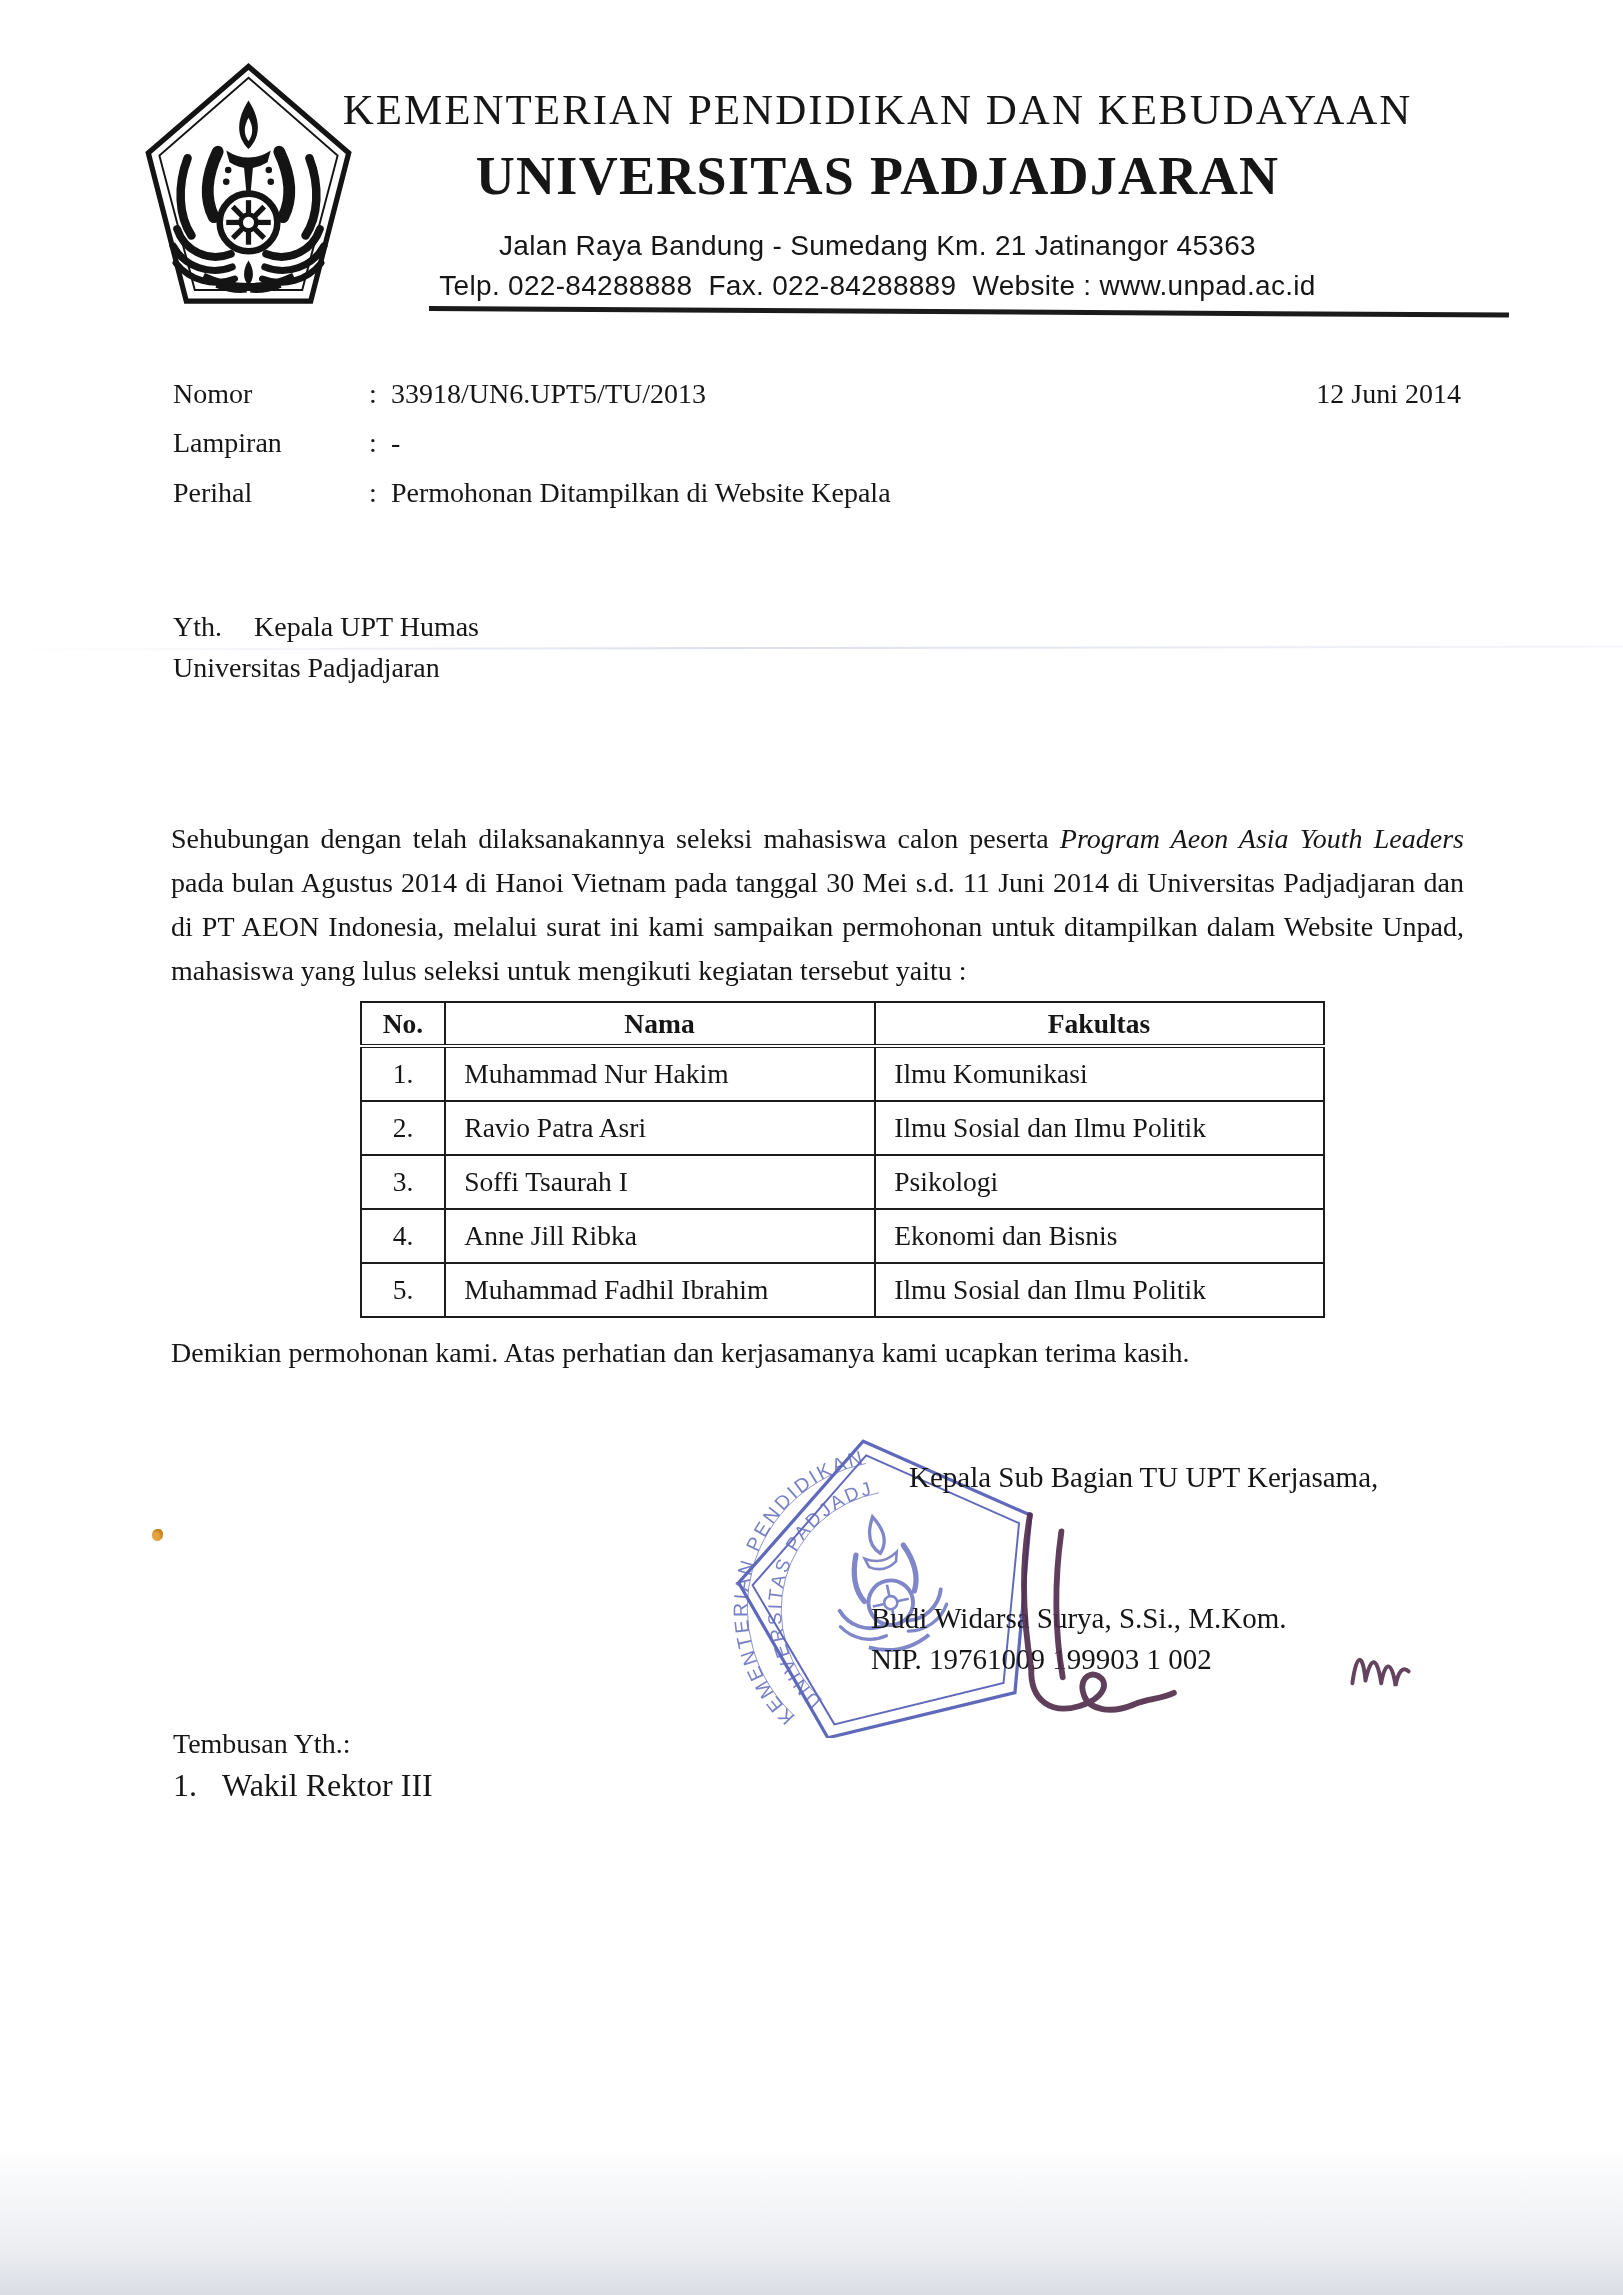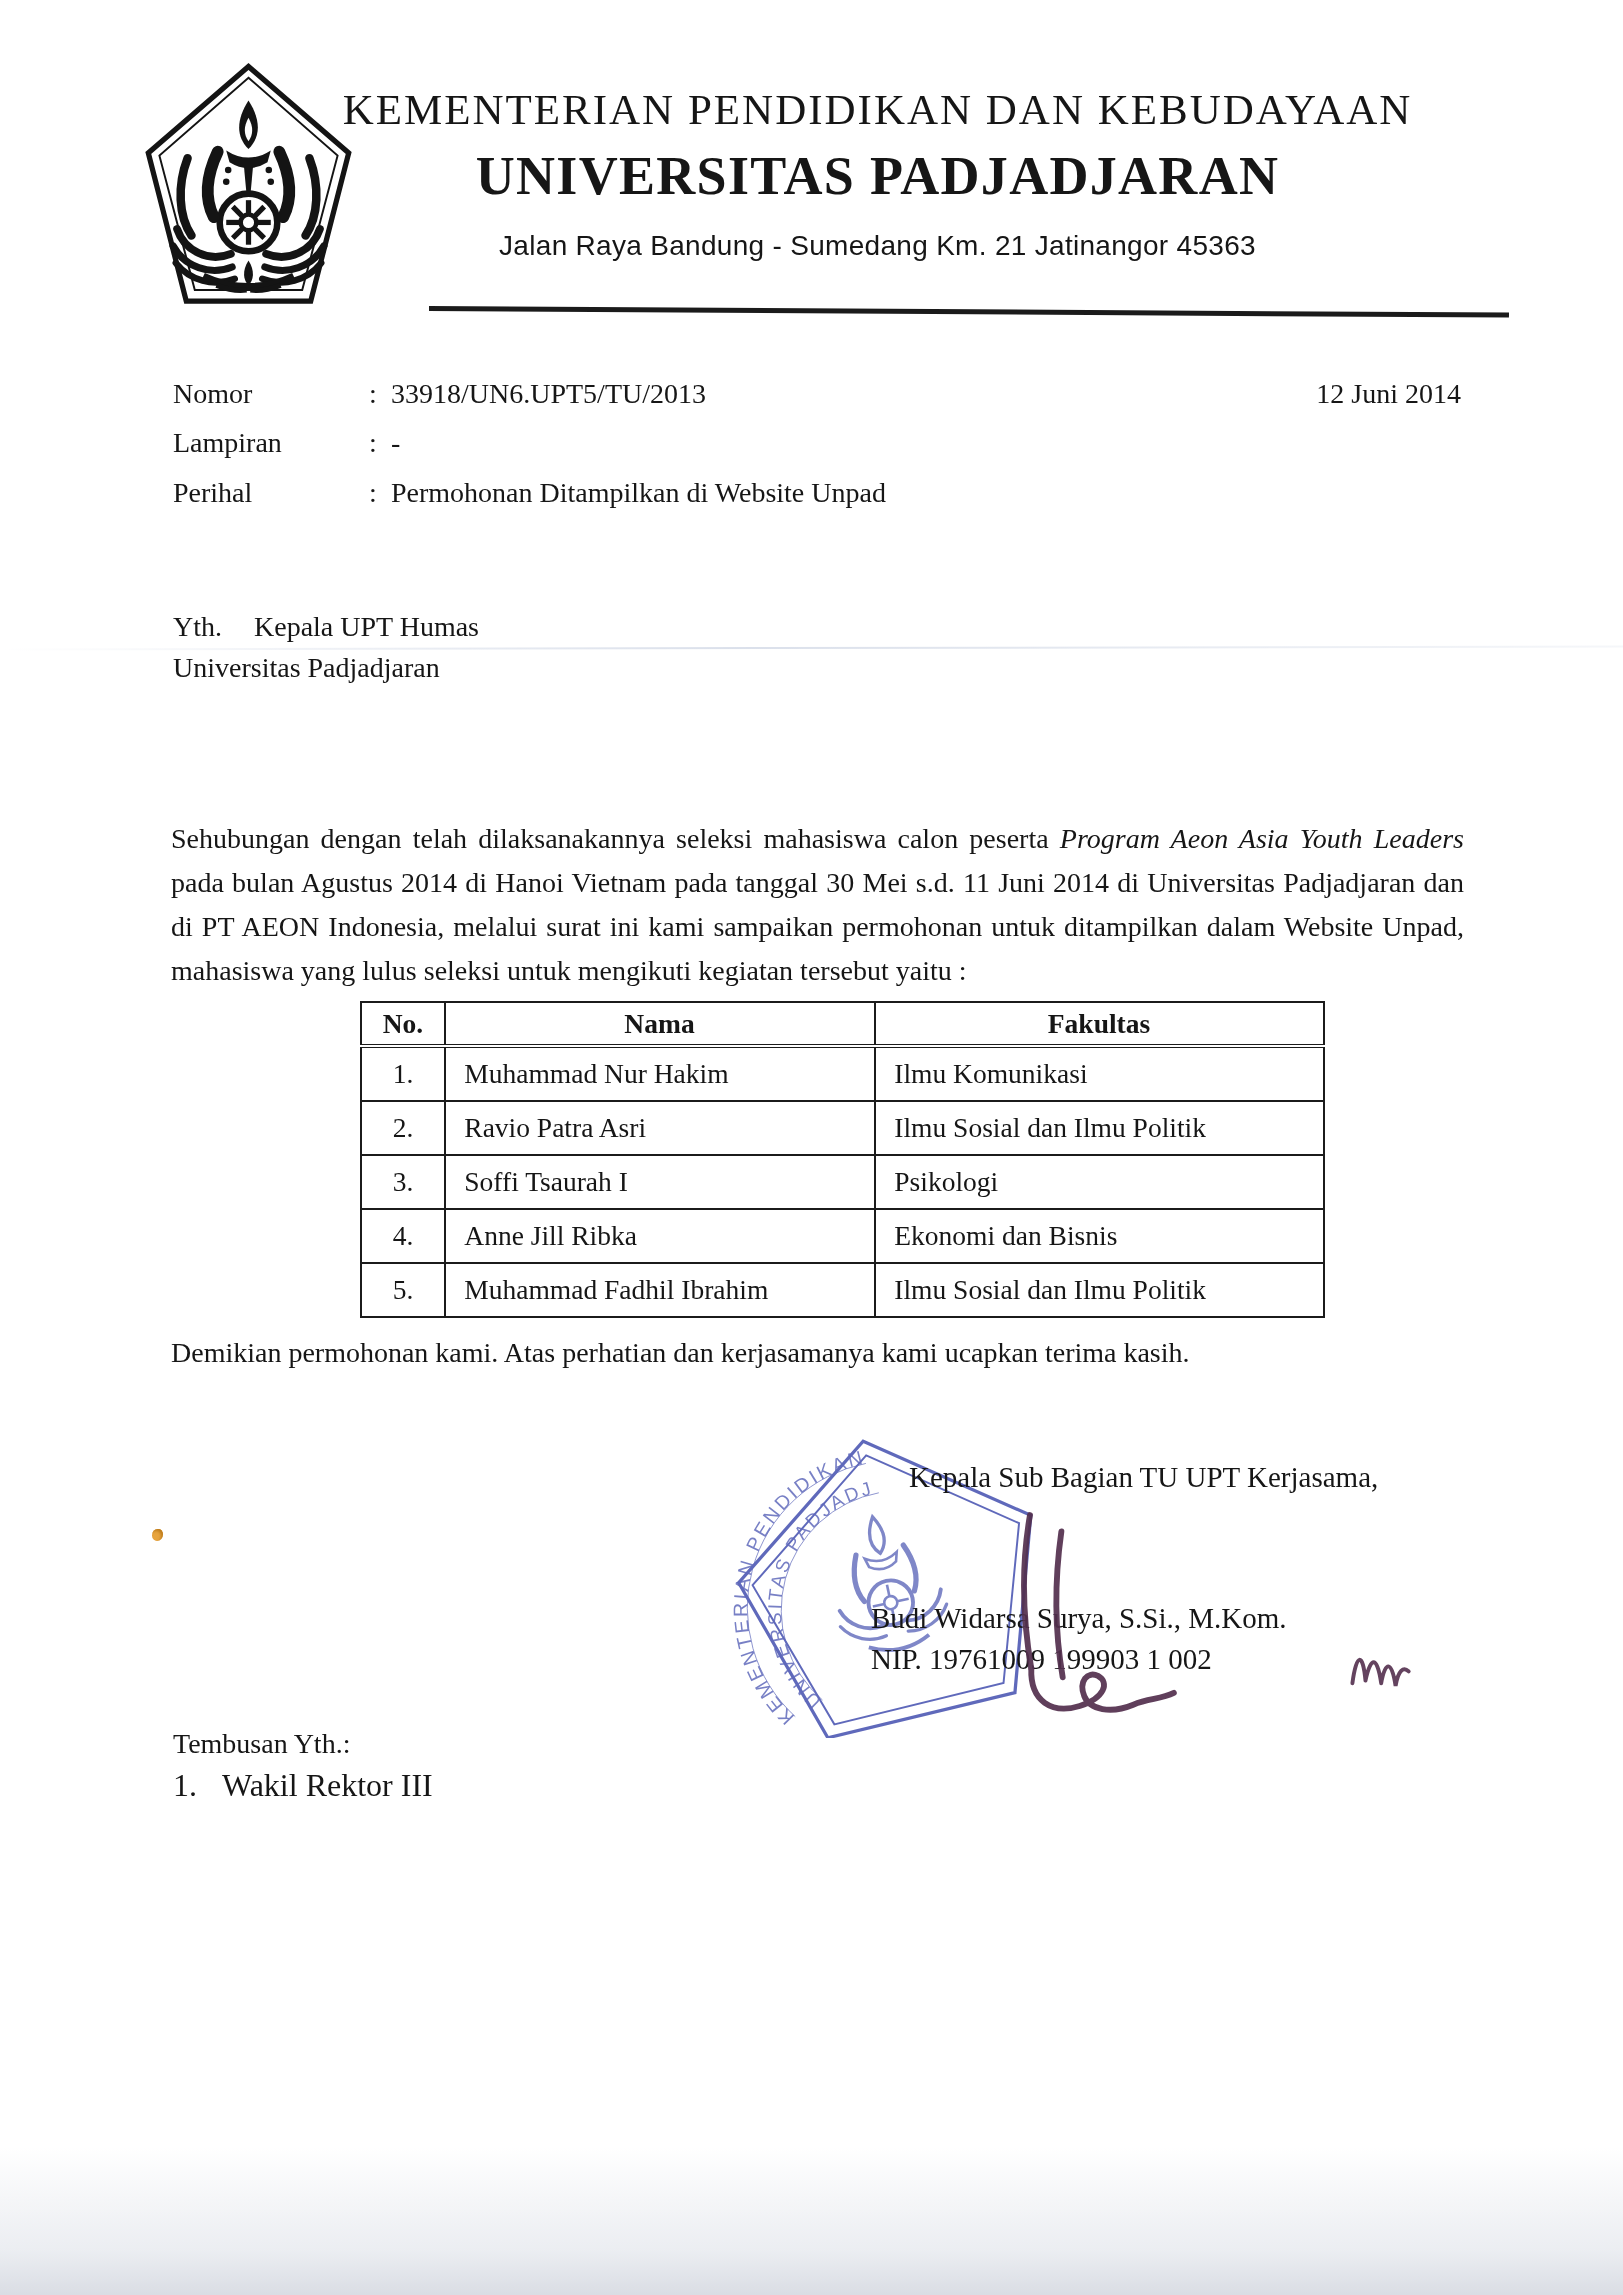--- a/index.html
+++ b/index.html
@@ -109,30 +109,31 @@
       <path d="M98 330 Q167 362 236 330" stroke="#141414" stroke-width="11" fill="none"></path>
       <path d="M167 306 C157 322 159 336 167 344 C175 336 177 322 167 306 Z" fill="#141414"></path>
       <path d="M118 344 Q145 354 164 351" stroke="#141414" stroke-width="8" fill="none"></path>
       <path d="M216 344 Q189 354 170 351" stroke="#141414" stroke-width="8" fill="none"></path>
     </g>
   </svg>
 
   <div class="abs serif h-ministry">KEMENTERIAN PENDIDIKAN DAN KEBUDAYAAN</div>
   <div class="abs serif h-univ">UNIVERSITAS PADJADJARAN</div>
   <div class="abs sans h-addr">Jalan Raya Bandung - Sumedang Km. 21 Jatinangor 45363</div>
+  <div class="abs sans h-contact">Telp. 022-84288888&nbsp; Fax. 022-84288889&nbsp;&nbsp;Website : www.unpad.ac.id</div>
   <div class="abs h-rule"></div>
 
   <div class="abs meta-row" style="top:378px;">
     <span class="lab">Nomor</span><span class="sep">:</span><span>33918/UN6.UPT5/TU/2013</span>
   </div>
   <div class="abs meta-row" style="top:427px;">
     <span class="lab">Lampiran</span><span class="sep">:</span><span>-</span>
   </div>
   <div class="abs meta-row" style="top:477px;">
-    <span class="lab">Perihal</span><span class="sep">:</span><span>Permohonan Ditampilkan di Website Unpad</span>
+    <span class="lab">Perihal</span><span class="sep">:</span><span>Permohonan Ditampilkan di Website Kepala</span>
   </div>
   <div class="abs m-date">12 Juni 2014</div>
 
   <div class="abs rec1">
     <span class="sal">Yth.</span><span>Kepala UPT Humas</span>
   </div>
   <div class="abs rec2">Universitas Padjadjaran</div>
 
   <div class="abs crease"></div>
 

